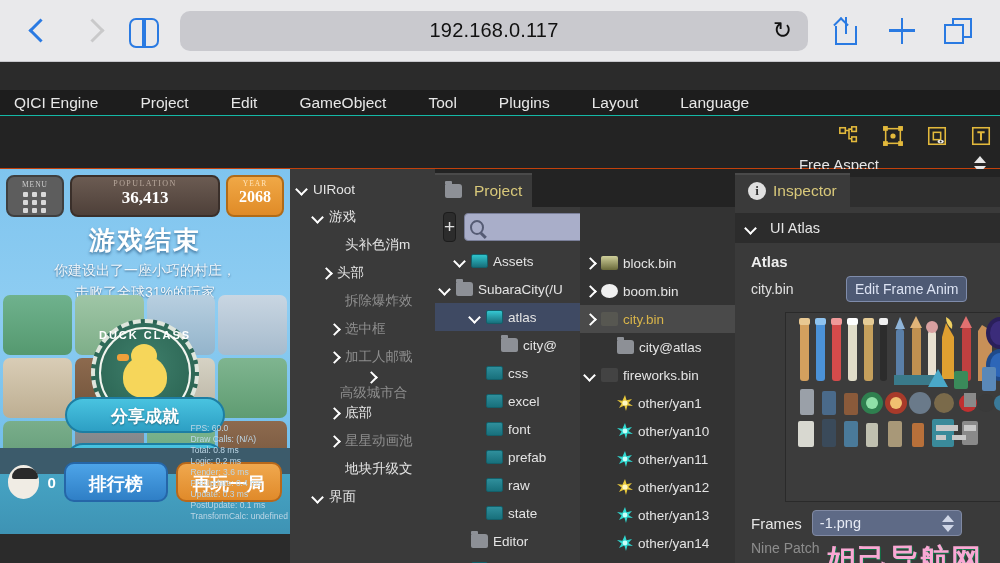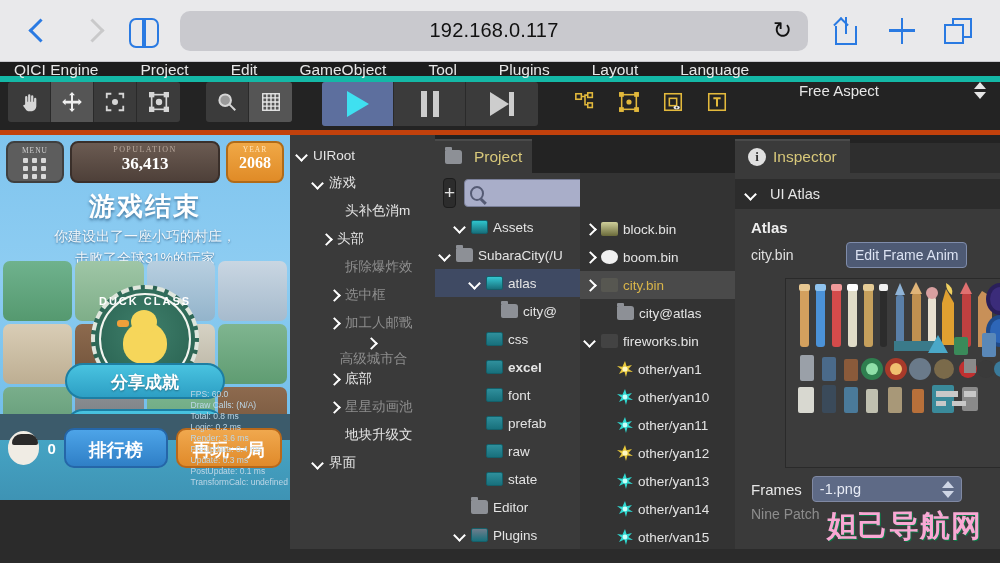--- a/index.html
+++ b/index.html
@@ -36,27 +36,27 @@
   .plus-ico { width:26px; height:26px; position:relative; }
   .plus-ico:before,.plus-ico:after { content:""; position:absolute; background:#2a7ae2; }
   .plus-ico:before { left:0; top:11.5px; width:26px; height:2.6px; }
   .plus-ico:after { top:0; left:11.5px; height:26px; width:2.6px; }
   .tabs-ico { width:28px; height:26px; position:relative; }
   .tabs-ico .s1 { position:absolute; right:0; top:0; width:20px; height:20px; border:2.3px solid #2a7ae2; }
   .tabs-ico .s2 { position:absolute; left:0; bottom:0; width:20px; height:20px; border:2.3px solid #2a7ae2;
     background:#e9e9eb; }
 
   
-  .menubar { height:20px; background:#1d1d1d; display:flex; align-items:center; color:#e8e8e8;
-    font-size:15.5px; border-bottom:6px solid #14b8a6; }
+  .menubar { height:26px; background:#1d1d1d; display:flex; align-items:center; color:#e8e8e8;
+    font-size:15.5px; border-bottom:1px solid #14b8a6;margin-top:28px; }
   .menubar .mi { padding:0 21px; line-height:35px; white-space:nowrap; }
   .menubar .mi:first-child { padding-left:14px; }
 
   
-  .toolbar { height:53px; background:#232323; display:flex; align-items:flex-start; border-bottom:5px solid #c2410c; }
+  .toolbar { height:53px; background:#232323; display:flex; align-items:flex-end; border-bottom:1px solid #c2410c;flex-direction:column; }
   .tgroup { display:flex; align-items:center; height:40px; background:#3b3b3b; border-radius:3px;
     overflow:hidden; margin-left:8px; }
   .tbtn { width:43px; height:40px; display:flex; align-items:center; justify-content:center;
     color:#d6d6d6; border-right:1px solid #2a2a2a; }
   .tbtn:last-child { border-right:none; }
   .tbtn.on { background:#555; }
   .tbtn svg { display:block; }
   .playgroup { display:flex; margin-left:30px; height:44px; border-radius:3px; overflow:hidden;
     background:#3b3b3b; }
   .pbtn { width:72px; height:44px; display:flex; align-items:center; justify-content:center;
@@ -525,21 +525,21 @@
         <div class="pnode" style="padding-left: 49px;">
           <span style="width:13px;margin-right:4px;flex:0 0 auto"></span>
           <span class="ico ico-folder"></span>
           <span>city@</span>
         </div>
         <div class="pnode" style="padding-left: 34px;">
           <span style="width:13px;margin-right:4px;flex:0 0 auto"></span>
           <span class="ico" style="background:linear-gradient(180deg,#2f8f9c,#18707c);border:1px solid #14606a"></span>
           <span>css</span>
         </div>
-        <div class="pnode" style="padding-left: 34px; font-weight: bold;">
+        <div class="pnode" style="padding-left: 34px;">
           <span style="width:13px;margin-right:4px;flex:0 0 auto"></span>
           <span class="ico" style="background:linear-gradient(180deg,#2f8f9c,#18707c);border:1px solid #14606a"></span>
           <span>excel</span>
         </div>
         <div class="pnode" style="padding-left: 34px;">
           <span style="width:13px;margin-right:4px;flex:0 0 auto"></span>
           <span class="ico" style="background:linear-gradient(180deg,#2f8f9c,#18707c);border:1px solid #14606a"></span>
           <span>font</span>
         </div>
         <div class="pnode" style="padding-left: 34px;">

